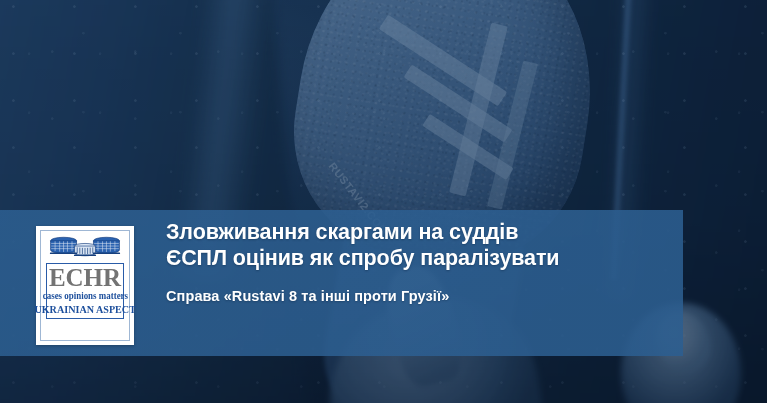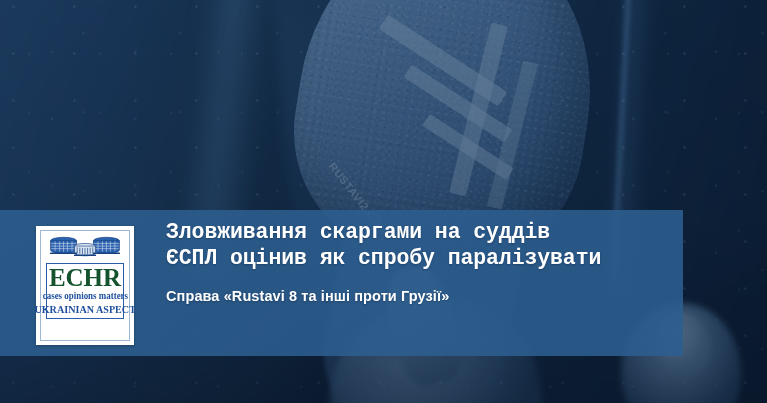--- a/index.html
+++ b/index.html
@@ -202,21 +202,21 @@
     border:1px solid #2a5ca8;
     display:flex; flex-direction:column; align-items:center;
     padding:1px 0 2px;
   }
   .logo-echr{
     font-family:"Liberation Serif", serif;
     font-weight:700;
     font-size:25px;
     line-height:26px;
     letter-spacing:0px;
-    color:#14532d;
+    color:#737373;
   }
   .logo-tag{
     font-family:"Liberation Serif", serif;
     font-weight:700;
     font-size:9.5px;
     line-height:11px;
     color:#1d4f9c;
     white-space:nowrap;
     transform: scaleX(.94);
   }
@@ -232,21 +232,21 @@
   }
 
   
   #textblock{
     position:absolute;
     left:166px; top:219px;
     width:505px;
     z-index:5;
   }
   #headline{
-    font-family:Liberation Mono, monospace;
+    font-family:Liberation Sans, sans-serif;
     font-weight:700;
     font-size:21.5px;
     line-height:26px;
     color:#ffffff;
     letter-spacing:-0.1px;
     text-shadow: 0 1px 2px rgba(10,30,55,.35);
   }
   #headline .hl{ display:block; white-space:nowrap; }
   #subtitle{
     margin-top:16px;

